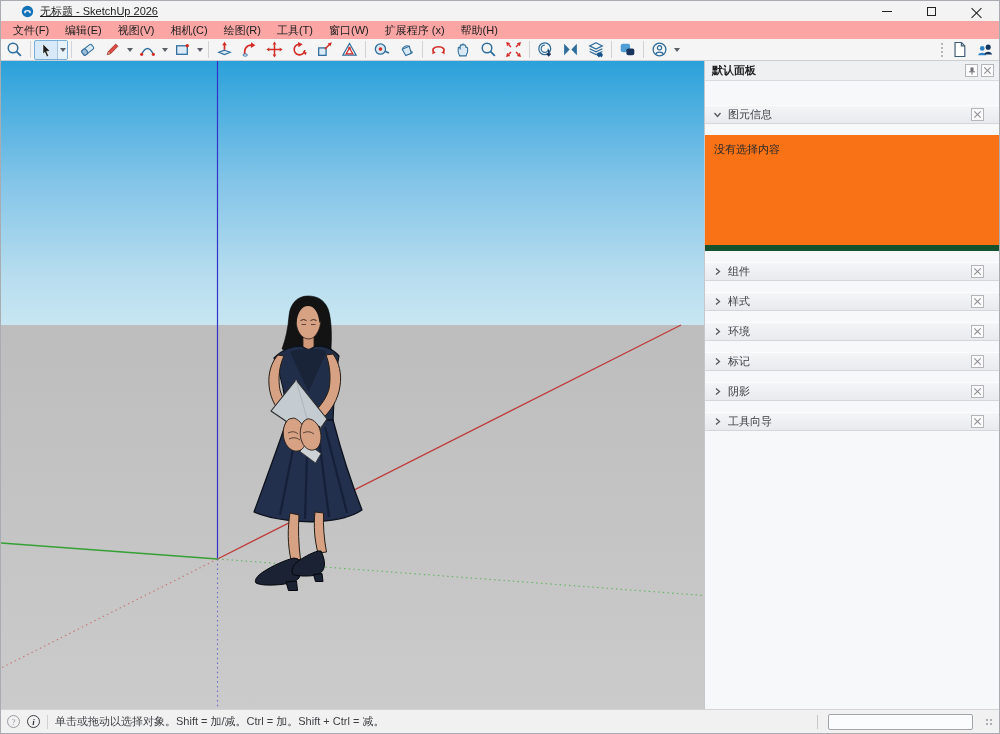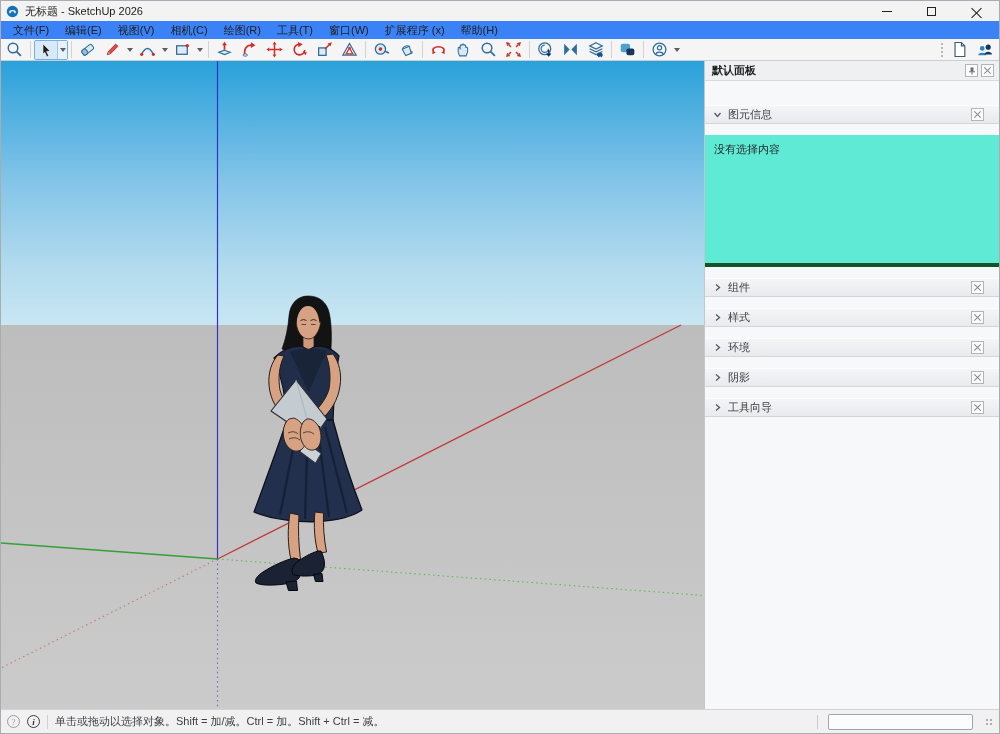--- a/index.html
+++ b/index.html
@@ -2,36 +2,36 @@
 <html><head>
 <meta charset="utf-8">
 <style>
   * { box-sizing: border-box; margin: 0; padding: 0; }
   html,body { width:1000px; height:734px; }
   body { font-family: "Liberation Sans", sans-serif; background:#e8e8e8; }
   .window { position:relative; width:1000px; height:734px; background:#f3f3f3;
             border:1px solid #a9adb2; display:flex; flex-direction:column; overflow:hidden; }
 
   
-  .titlebar { height:20px; display:flex; align-items:center; padding-left:5px; gap:6px;
-              background:#f3f3f3; font-size:11px; color:#1c1c1c; flex:0 0 auto; }
+  .titlebar { height:20px; display:flex; align-items:center; padding-left:20px; gap:6px;
+              background:#f3f3f3; font-size:11px; color:#1c1c1c; flex:0 0 auto;text-decoration:underline; }
   .titlebar .app-logo { width:13px; height:13px; flex:0 0 auto; }
   .win-controls { margin-left:auto; display:flex; height:100%; }
   .win-btn { width:45px; height:100%; display:flex; align-items:center; justify-content:center; }
   .glyph-min { width:10px; height:1px; background:#222; display:block; }
   .glyph-max { width:9px; height:9px; border:1px solid #222; display:block; }
   .glyph-close { position:relative; width:11px; height:11px; display:block; }
   .glyph-close::before, .glyph-close::after { content:""; position:absolute; left:5px; top:0;
       width:1px; height:14px; background:#222; }
   .glyph-close::before { transform:rotate(45deg); }
   .glyph-close::after { transform:rotate(-45deg); }
 
   
   .menubar { height:18px; display:flex; align-items:center; padding-left:4px;
-             background:#3b82f6; font-size:11px; color:#202020; flex:0 0 auto; }
+             background:#fca5a5; font-size:11px; color:#202020; flex:0 0 auto; }
   .menu-item { padding:2px 8px; white-space:nowrap; }
 
   
   .toolbar { height:22px; display:flex; align-items:center; padding:0 2px 0 1px;
              background:#f5f5f6; border-bottom:1px solid #cdced1; flex:0 0 auto; }
   .grip { width:5px; height:16px; margin:0 2px;
           background-image:radial-gradient(circle, #b7b7bb 1px, transparent 1.1px);
           background-size:4px 4px; }
   .tsep { width:1px; height:17px; background:#d2d3d6; margin:0 3px; flex:0 0 auto; }
   .tbtn { width:25px; height:20px; display:flex; align-items:center; justify-content:center; flex:0 0 auto; }
@@ -60,21 +60,21 @@
               display:flex; align-items:center; justify-content:center; }
   .mini-box svg { display:block; }
   .panel-gap { height:2px; flex:0 0 auto; }
   .psection { height:19px; flex:0 0 auto; display:flex; align-items:center; gap:6px; padding:0 15px 0 8px;
               background:linear-gradient(#f4f5f7,#e8eaed); border-top:1px solid #fdfdfe;
               border-bottom:1px solid #d5d6da; color:#3c4044; }
   .psection .xbox { margin-left:auto; }
   .xglyph { position:relative; width:7px; height:7px; display:block; }
   .xglyph::before,.xglyph::after { content:""; position:absolute; left:3px; top:-1px; width:1px; height:9px; background:#8a8a90; }
   .xglyph::before { transform:rotate(45deg); } .xglyph::after { transform:rotate(-45deg); }
-  .entity-body { height:132px; flex:0 0 auto; background:#5eead4; border-bottom:4px solid #14532d;
+  .entity-body { height:116px; flex:0 0 auto; background:#f97316; border-bottom:6px solid #14532d;
                  padding:7px 9px; color:#26282b; }
   .panel-fill { flex:1 1 auto; }
 
   
   .statusbar { height:24px; flex:0 0 auto; display:flex; align-items:center; gap:7px;
                background:#f1f1f2; border-top:1px solid #d3d3d6; padding:0 6px; font-size:11px; color:#3d3f42; }
   .status-circle { width:13px; height:13px; border-radius:50%; display:flex; align-items:center;
                    justify-content:center; font-size:9px; flex:0 0 auto;
                    font-family:"Liberation Serif", serif; }
   .help-c { border:1px solid #9a9ba0; color:#9a9ba0; }
@@ -503,20 +503,29 @@
           </svg>
         <span>环境</span>
         <span class="mini-box xbox">
             <span class="xglyph"></span>
           </span>
       </div>
       <div class="psection">
         <svg width="9" height="9" viewBox="0 0 9 9">
             <polyline points="3,1.5 6.5,4.5 3,7.5" fill="none" stroke="#55585e" stroke-width="1.3"></polyline>
           </svg>
+        <span>标记</span>
+        <span class="mini-box xbox">
+            <span class="xglyph"></span>
+          </span>
+      </div>
+      <div class="psection">
+        <svg width="9" height="9" viewBox="0 0 9 9">
+            <polyline points="3,1.5 6.5,4.5 3,7.5" fill="none" stroke="#55585e" stroke-width="1.3"></polyline>
+          </svg>
         <span>阴影</span>
         <span class="mini-box xbox">
             <span class="xglyph"></span>
           </span>
       </div>
       <div class="psection">
         <svg width="9" height="9" viewBox="0 0 9 9">
             <polyline points="3,1.5 6.5,4.5 3,7.5" fill="none" stroke="#55585e" stroke-width="1.3"></polyline>
           </svg>
         <span>工具向导</span>

